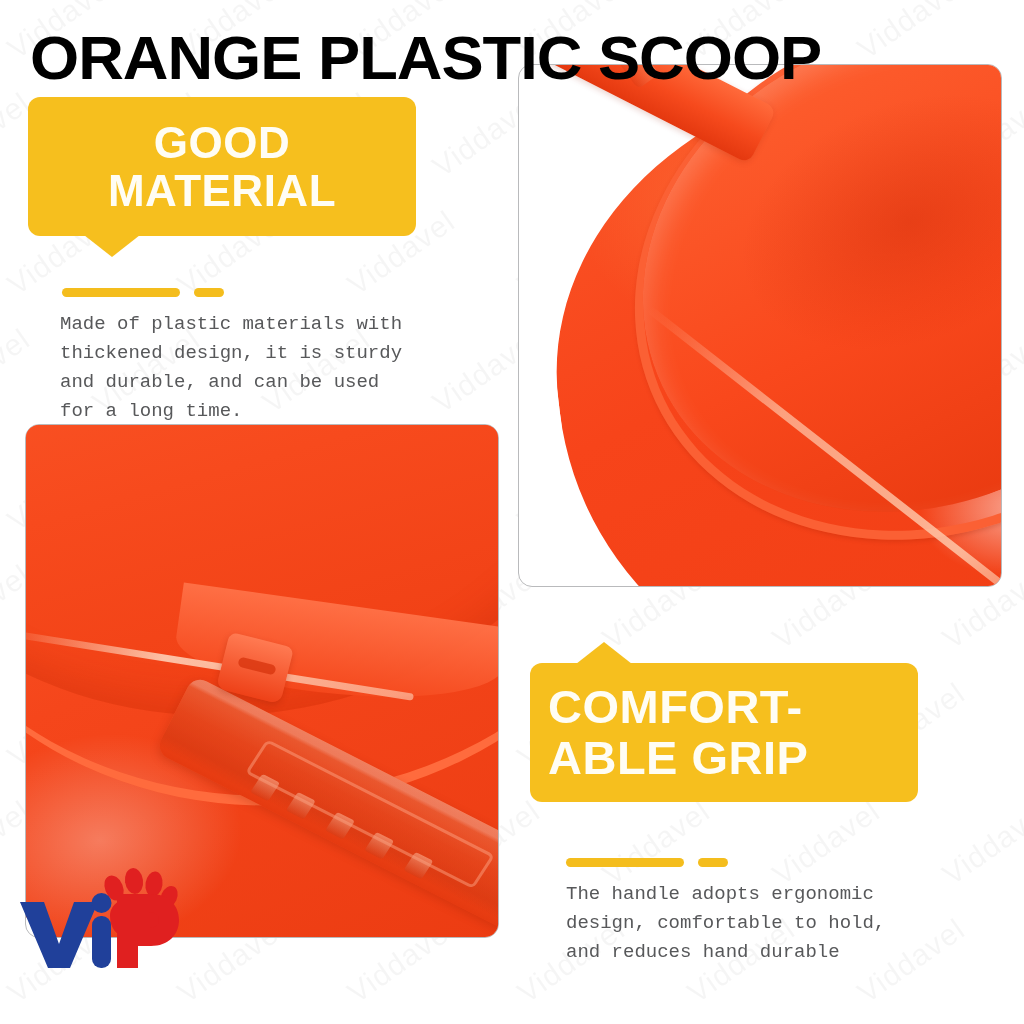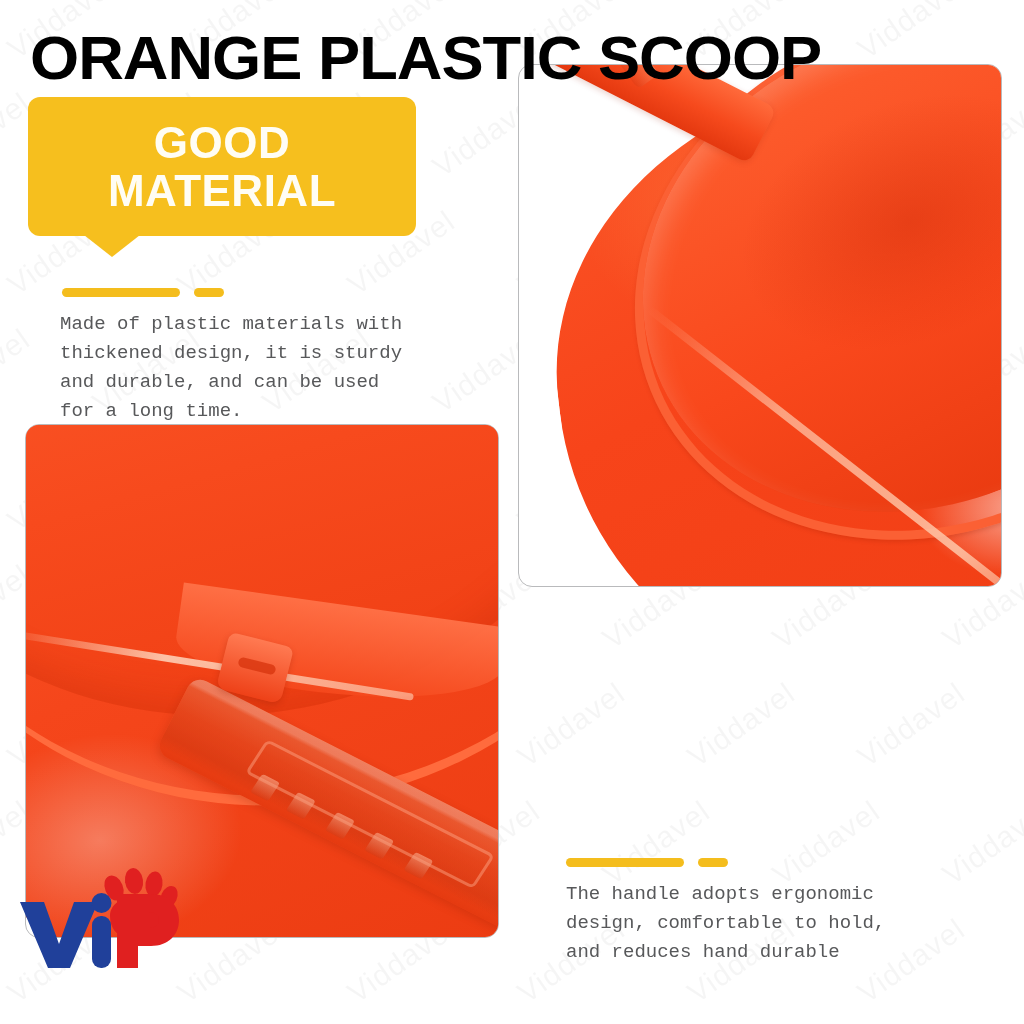--- a/index.html
+++ b/index.html
@@ -394,20 +394,25 @@
     <span class="tail"></span>
   </div>
 
   <div class="divider" id="divider-good">
     <span class="dash-long"></span>
     <span class="dash-short"></span>
   </div>
 
   <div class="body-text" id="text-good">Made of plastic materials with thickened design, it is sturdy and durable, and can be used for a long time.</div>
 
+  <div class="badge" id="badge-comfort">
+    <span class="badge-text">COMFORT-
+ABLE GRIP</span>
+    <span class="tail"></span>
+  </div>
 
   <div class="divider" id="divider-comfort">
     <span class="dash-long"></span>
     <span class="dash-short"></span>
   </div>
 
   <div class="body-text" id="text-comfort">The handle adopts ergonomic design, comfortable to hold, and reduces hand durable</div>
 
   <svg id="logo" viewBox="0 0 170 110">
 

